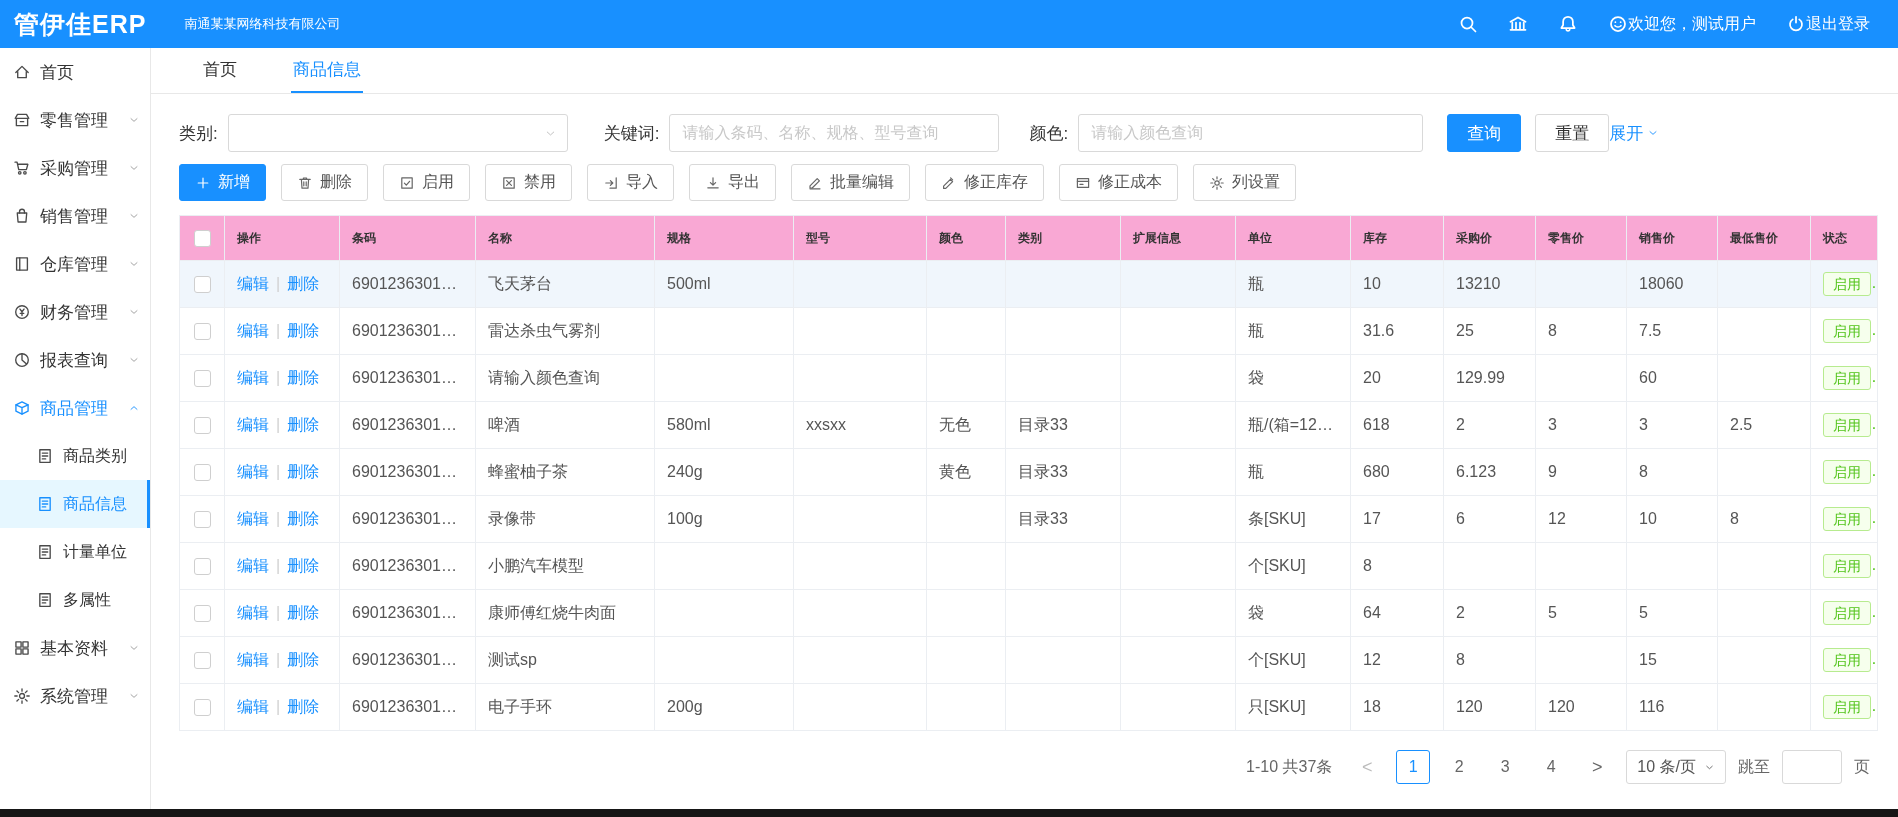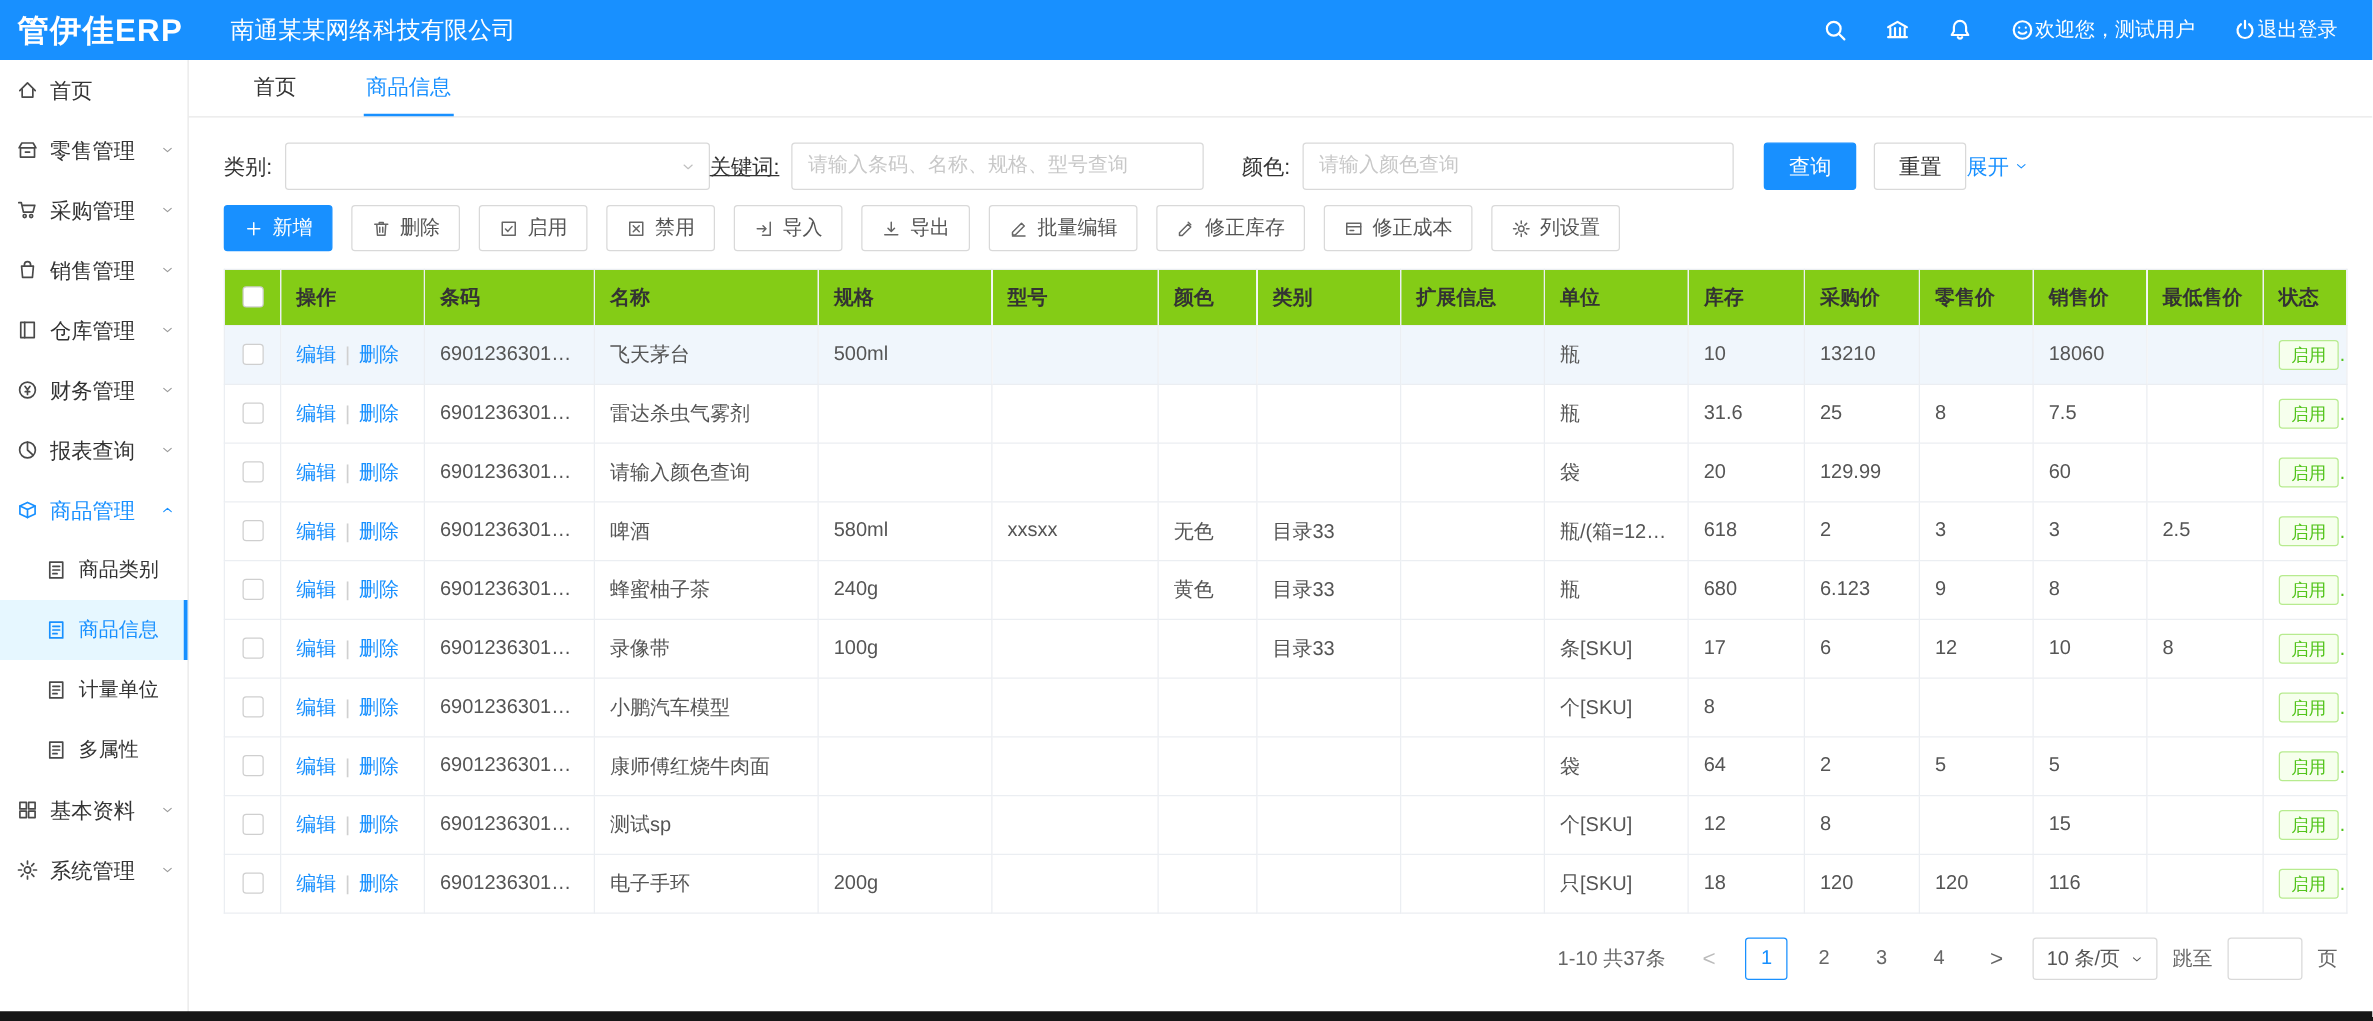--- a/index.html
+++ b/index.html
@@ -4,21 +4,21 @@
 <style>
 *{margin:0;padding:0;box-sizing:border-box;}
 html,body{width:1898px;height:817px;}
 body{font-family:"Liberation Sans","DejaVu Sans",sans-serif;font-size:17px;color:#333;background:#fff;overflow:hidden;position:relative;}
 .icon{display:inline-flex;align-items:center;justify-content:center;flex:0 0 auto;}
 .icon svg{width:18px;height:18px;fill:none;stroke:currentColor;stroke-width:1.2;stroke-linecap:round;stroke-linejoin:round;}
 
 
 .header{height:48px;background:#1890ff;color:#fff;display:flex;align-items:center;padding:0 28px 0 14px;}
 .logo{font-size:25px;font-weight:bold;letter-spacing:1px;}
-.company{font-size:19px;margin-left:38px;}
+.company{font-size:13px;margin-left:38px;}
 .header-right{margin-left:auto;display:flex;align-items:center;gap:30px;}
 .header-right .icon svg{width:20px;height:20px;stroke-width:1.4;}
 .welcome,.logout{display:flex;align-items:center;gap:0;font-size:16px;cursor:pointer;}
 
 
 .layout{display:flex;height:769px;}
 .sidebar{width:151px;flex:0 0 151px;border-right:1px solid #e8e8e8;background:#fff;}
 .side-item{height:48px;display:flex;align-items:center;gap:9px;padding:0 10px 0 13px;font-size:17px;cursor:pointer;color:#333;}
 .side-item .icon{color:#4a4a4a;}
 .side-item .chev{margin-left:auto;color:#999;}
@@ -30,21 +30,21 @@
 .main{flex:1;display:flex;flex-direction:column;min-width:0;}
 
 
 .tabbar{height:46px;flex:0 0 46px;border-bottom:1px solid #e8e8e8;display:flex;align-items:flex-end;padding-left:50px;gap:52px;}
 .tab{height:46px;display:flex;align-items:center;padding:0 2px;font-size:17px;color:#333;cursor:pointer;border-bottom:2px solid transparent;}
 .tab.active{color:#1890ff;border-bottom-color:#1890ff;}
 
 
 .filters{display:flex;align-items:center;padding:20px 28px 0;}
 .flabel{font-size:17px;color:#333;white-space:nowrap;}
-.ml36{text-decoration:underline;}
+.ml36{margin-left:36px;}
 .ml30{margin-left:30px;}
 .select-box{width:340px;height:38px;border:1px solid #d9d9d9;border-radius:3px;margin-left:10px;display:flex;align-items:center;justify-content:flex-end;padding-right:10px;color:#c0c0c0;background:#fff;cursor:pointer;}
 .select-box .icon svg{width:13px;height:13px;}
 .input{height:38px;border:1px solid #d9d9d9;border-radius:3px;margin-left:10px;padding:0 12px;font-size:16px;color:#333;outline:none;background:#fff;font-family:inherit;}
 .input::placeholder{color:#c8c8c8;}
 .kw-input{width:330px;}
 .color-input{width:345px;}
 .btn{height:38px;border-radius:3px;font-size:17px;cursor:pointer;font-family:inherit;}
 .btn.primary{background:#1890ff;border:1px solid #1890ff;color:#fff;padding:0 19px;margin-left:24px;}
 .btn.default{background:#fff;border:1px solid #d9d9d9;color:#333;padding:0 19px;margin-left:14px;}
@@ -56,21 +56,21 @@
 .tbtn{display:flex;align-items:center;gap:7px;height:37px;padding:0 15px;background:#fff;border:1px solid #d9d9d9;border-radius:3px;font-size:16px;color:#555;cursor:pointer;font-family:inherit;}
 .tbtn .icon{color:#666;}
 .tbtn .icon svg{width:16px;height:16px;}
 .tbtn.primary{background:#1890ff;border-color:#1890ff;color:#fff;}
 .tbtn.primary .icon{color:#fff;}
 
 
 .table-wrap{padding:14px 28px 0;}
 table{border-collapse:collapse;table-layout:fixed;width:1698px;}
 th,td{border:1px solid #ebeef2;padding:0 12px;text-align:left;overflow:hidden;white-space:nowrap;text-overflow:ellipsis;}
-th{background:#84cc16;height:45px;font-size:16px;font-weight:bold;color:#333;}
+th{background:#f9a8d4;height:45px;font-size:12px;font-weight:bold;color:#333;}
 td{height:47px;font-size:16px;color:#555;}
 th:first-child,td:first-child{text-align:center;padding:0;}
 tr.hl td{background:#f0f6fc;}
 .checkbox{display:inline-block;width:17px;height:17px;border:1px solid #cfcfcf;border-radius:3px;background:#fff;vertical-align:middle;cursor:pointer;}
 .link{color:#1890ff;cursor:pointer;text-decoration:none;}
 .sep{color:#d0d0d0;margin:0 7px;}
 .badge{display:inline-block;padding:3px 9px;font-size:14px;color:#52c41a;border:1px solid #b7eb8f;background:#f6ffed;border-radius:3px;line-height:1.2;}
 
 
 .pagination{display:flex;align-items:center;justify-content:flex-end;gap:12px;padding:19px 28px 0;font-size:16px;color:#666;}

